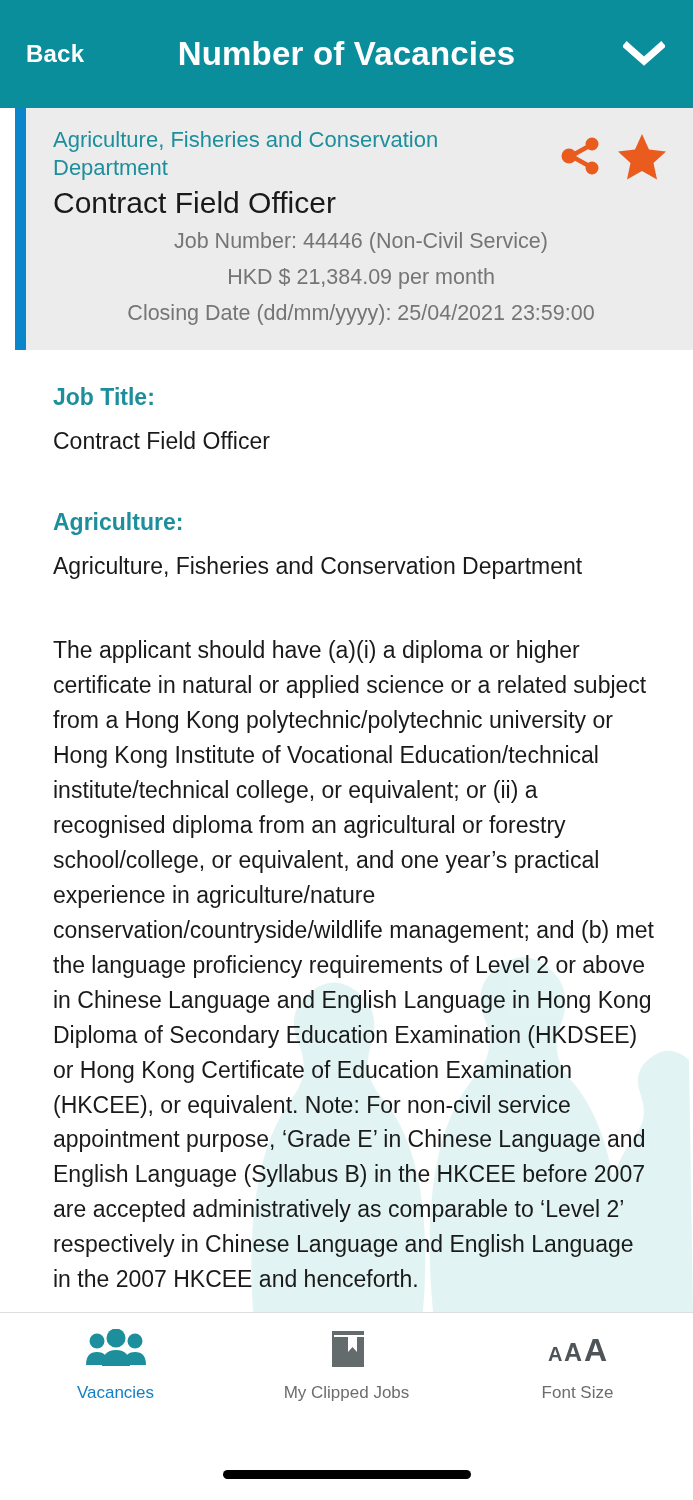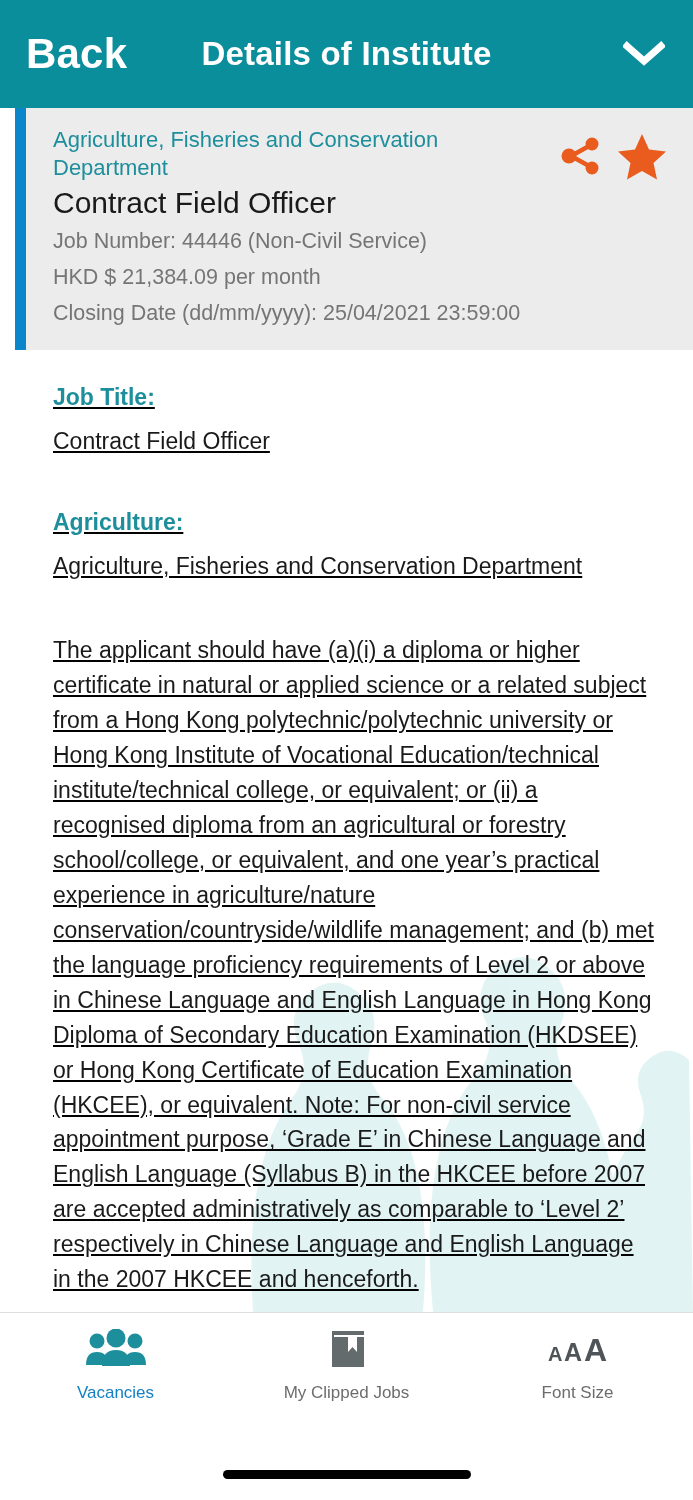--- a/index.html
+++ b/index.html
@@ -26,21 +26,21 @@
     position: relative;
     height: 108px;
     background: #0b8e9c;
     flex: 0 0 108px;
     display: flex;
     align-items: center;
     padding: 0 26px;
   }
   .back-button {
     color: #ffffff;
-    font-size: 42px;
+    font-size: 24px;
     font-weight: 700;
     letter-spacing: 0.2px;
     line-height: 1;
     cursor: pointer;
     white-space: nowrap;
   }
   .header-title {
     position: absolute;
     left: 0; right: 0;
     text-align: center;
@@ -118,24 +118,25 @@
     font-weight: 400;
     line-height: 1.25;
     margin-top: 3px;
     padding-right: 160px;
   }
   .card-meta {
     color: #757575;
     font-size: 21.5px;
     line-height: 1.55;
     margin-top: 3px;
-  }
-
-  
-  .sections { padding: 34px 38px 0 38px; text-decoration: underline; }
+    text-align: center;
+  }
+
+  
+  .sections { padding: 34px 38px 0 38px; }
   .section { margin-bottom: 50px; }
   .section-label {
     color: #1d8e9c;
     font-size: 23px;
     font-weight: 700;
     margin-bottom: 14px;
   }
   .section-value {
     color: #1a1a1a;
     font-size: 23px;
@@ -195,21 +196,21 @@
     background: #000000;
   }
 </style>
 </head>
 <body>
 
 <div class="phone">
 
   <div class="header">
     <div class="back-button">Back</div>
-    <div class="header-title">Details of Institute</div>
+    <div class="header-title">Number of Vacancies</div>
     <div class="chevron-down">
       <svg width="42" height="30" viewBox="0 0 42 30" aria-hidden="true">
         <path d="M4 7 L21 22 L38 7" fill="none" stroke="#ffffff" stroke-width="7" stroke-linecap="square" stroke-linejoin="miter"></path>
       </svg>
     </div>
   </div>
 
   <div class="body">
 
     <svg class="watermark" viewBox="0 0 560 560">

